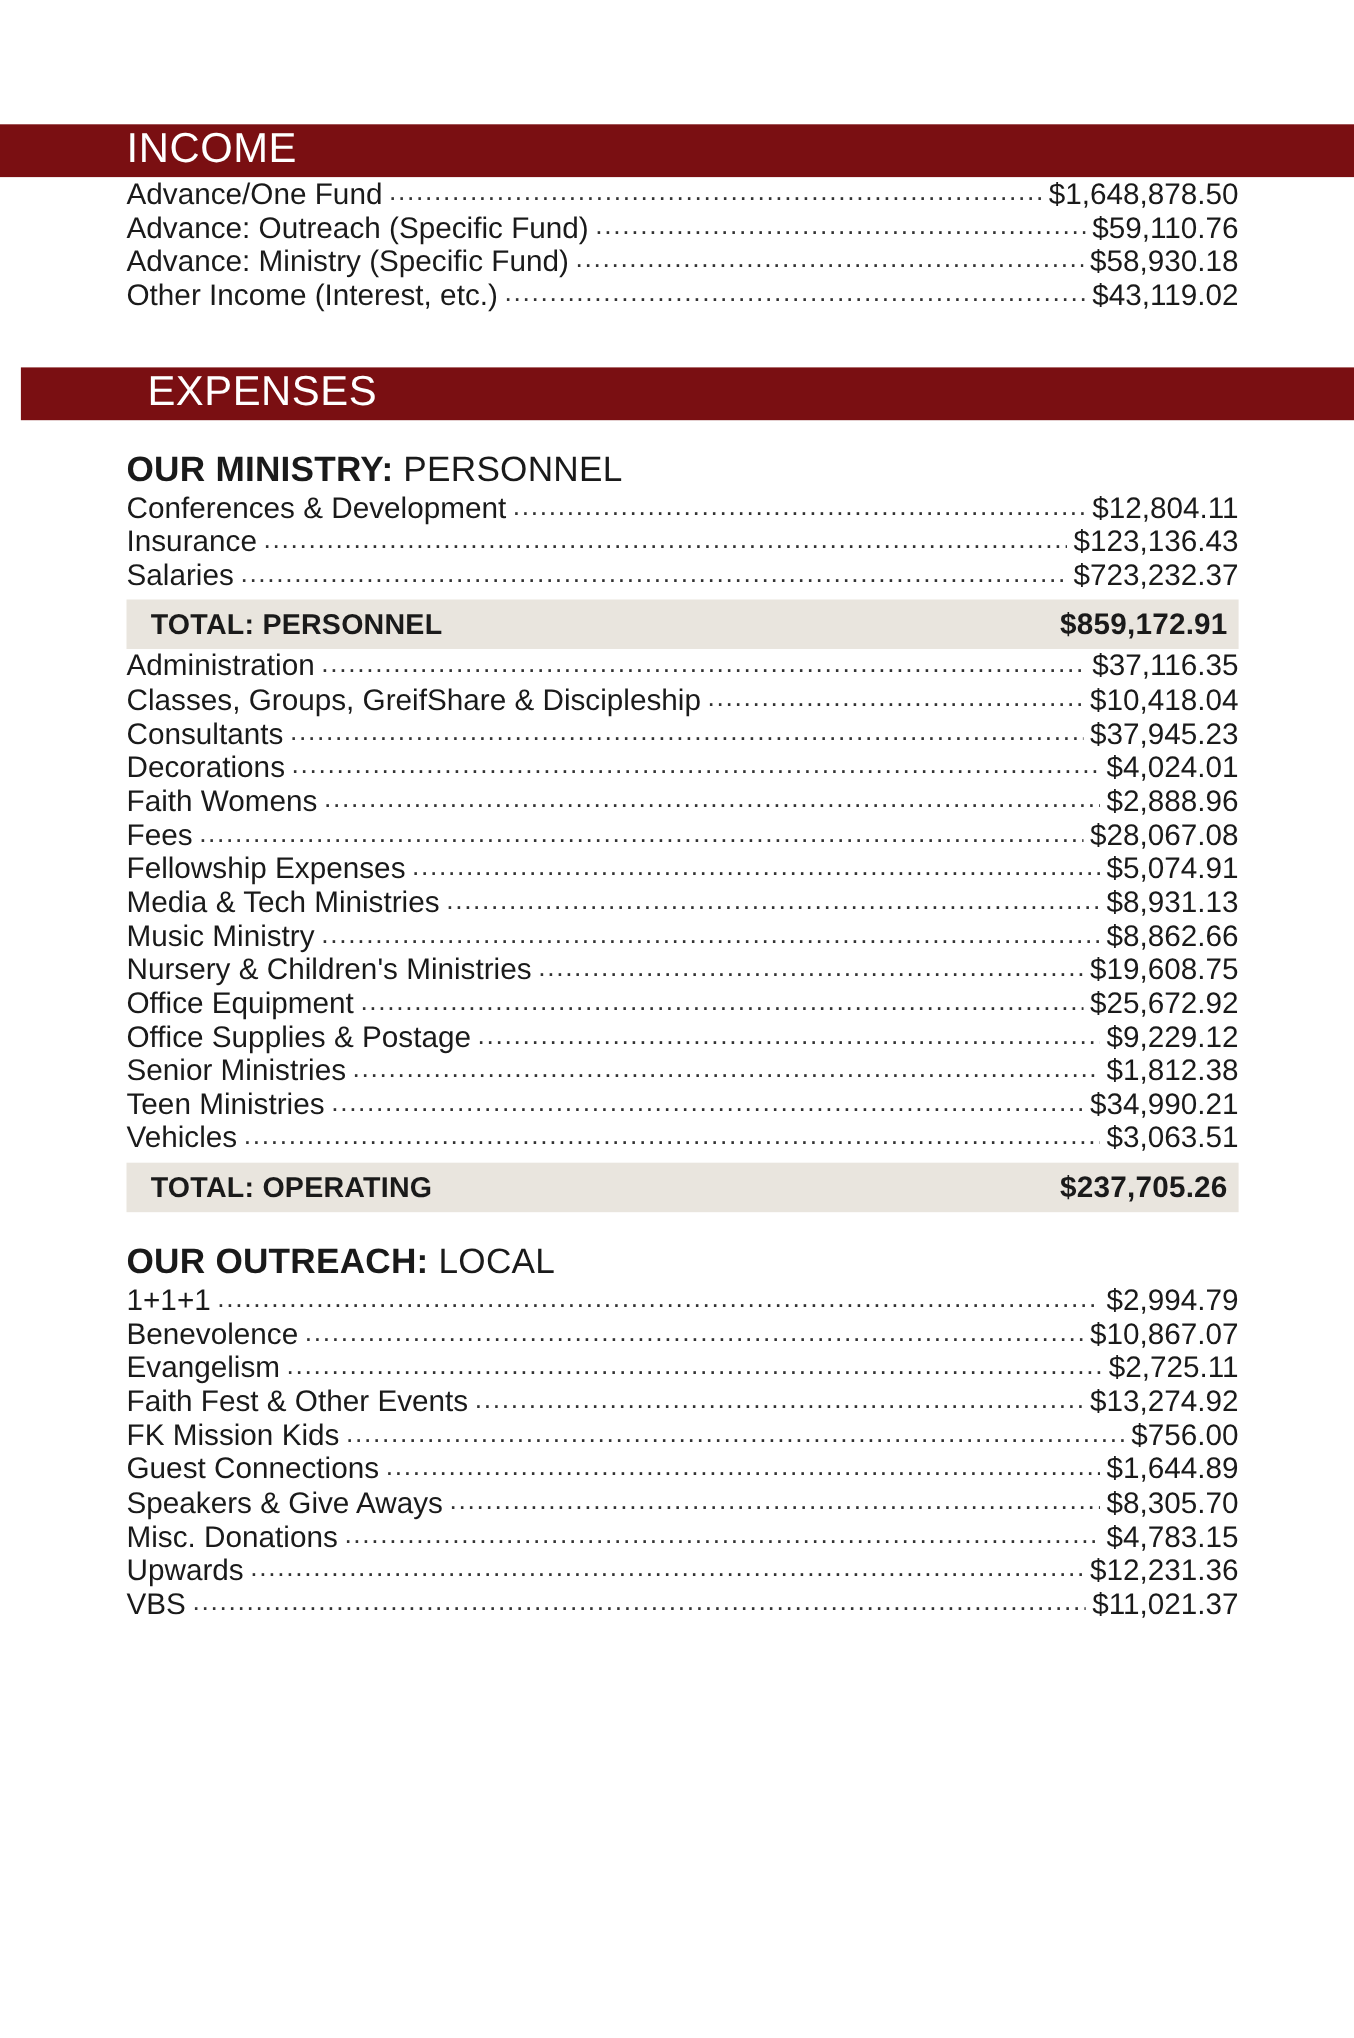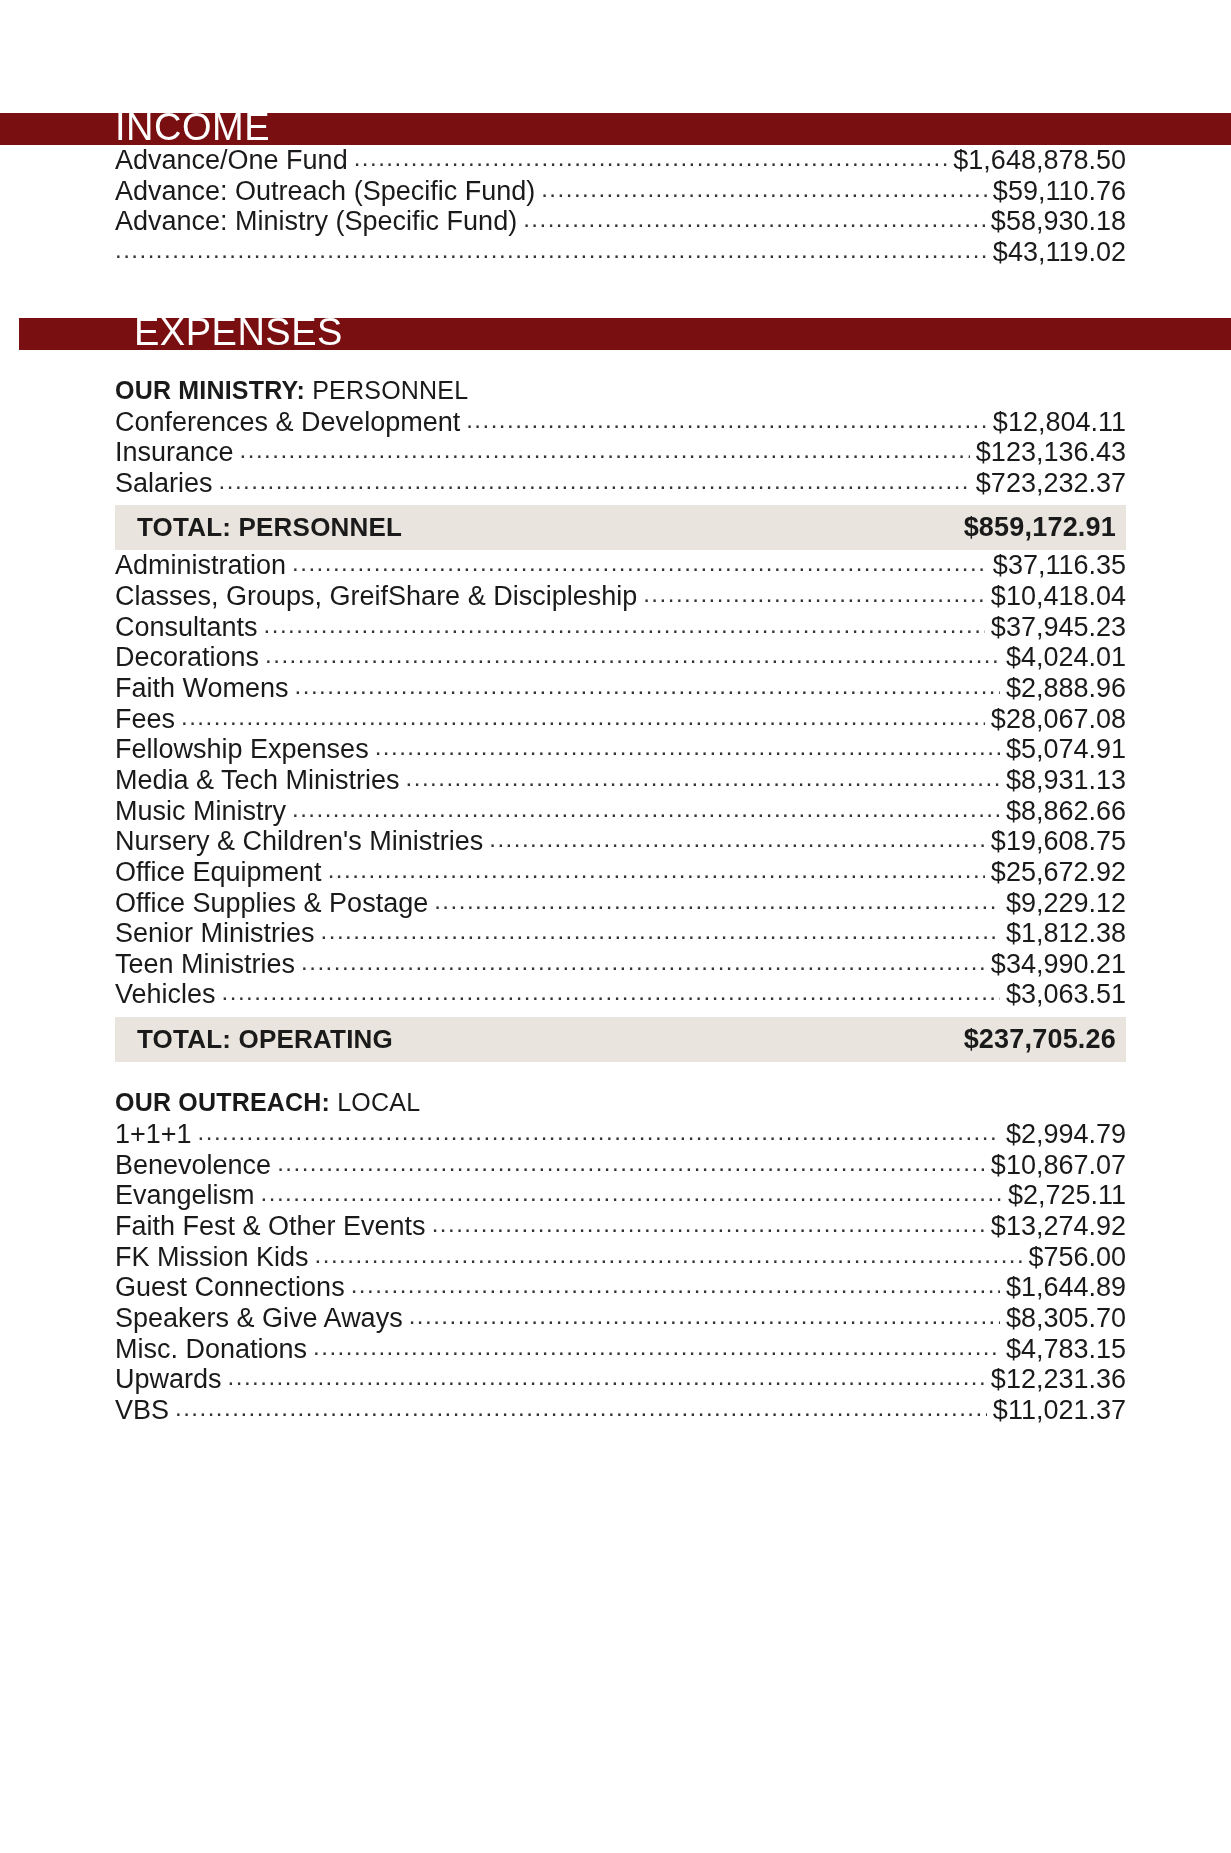--- a/index.html
+++ b/index.html
@@ -18,21 +18,21 @@
     position: relative;
     width: 1231px;
     height: 1853px;
     box-sizing: border-box;
     padding: 0;
   }
   
   .bar {
     background: #7a0f12;
     color: #ffffff;
-    height: 32px;
+    height: 48px;
     display: flex;
     align-items: center;
     padding-left: 115px;
     box-sizing: border-box;
     letter-spacing: 0.5px;
   }
   .bar .bar-text {
     font-size: 38px;
     font-weight: 400;
     line-height: 1;
@@ -41,21 +41,21 @@
   }
   #income-bar { margin-top: 113px; }
   #expenses-bar { margin-top: 50px; margin-left: 19px; }
 
   
   .block {
     padding: 0 105px 0 115px;
     box-sizing: border-box;
   }
   .group-title {
-    font-size: 25px;
+    font-size: 32px;
     margin: 26px 0 2px 0;
     letter-spacing: 0.2px;
   }
   .group-title .strong { font-weight: bold; }
   .group-title .light { font-weight: 400; }
 
   
   .item {
     display: flex;
     align-items: baseline;
@@ -118,20 +118,21 @@
       <span class="label">Advance: Outreach (Specific Fund)</span>
       <span class="leader">................................................................................................................................</span>
       <span class="amount">$59,110.76</span>
     </div>
     <div class="item">
       <span class="label">Advance: Ministry (Specific Fund)</span>
       <span class="leader">................................................................................................................................</span>
       <span class="amount">$58,930.18</span>
     </div>
     <div class="item">
+      <span class="label">Other Income (Interest, etc.)</span>
       <span class="leader">................................................................................................................................</span>
       <span class="amount">$43,119.02</span>
     </div>
 
   </div>
 
   <div class="bar" id="expenses-bar">
     <span class="bar-text">EXPENSES</span>
   </div>
 

